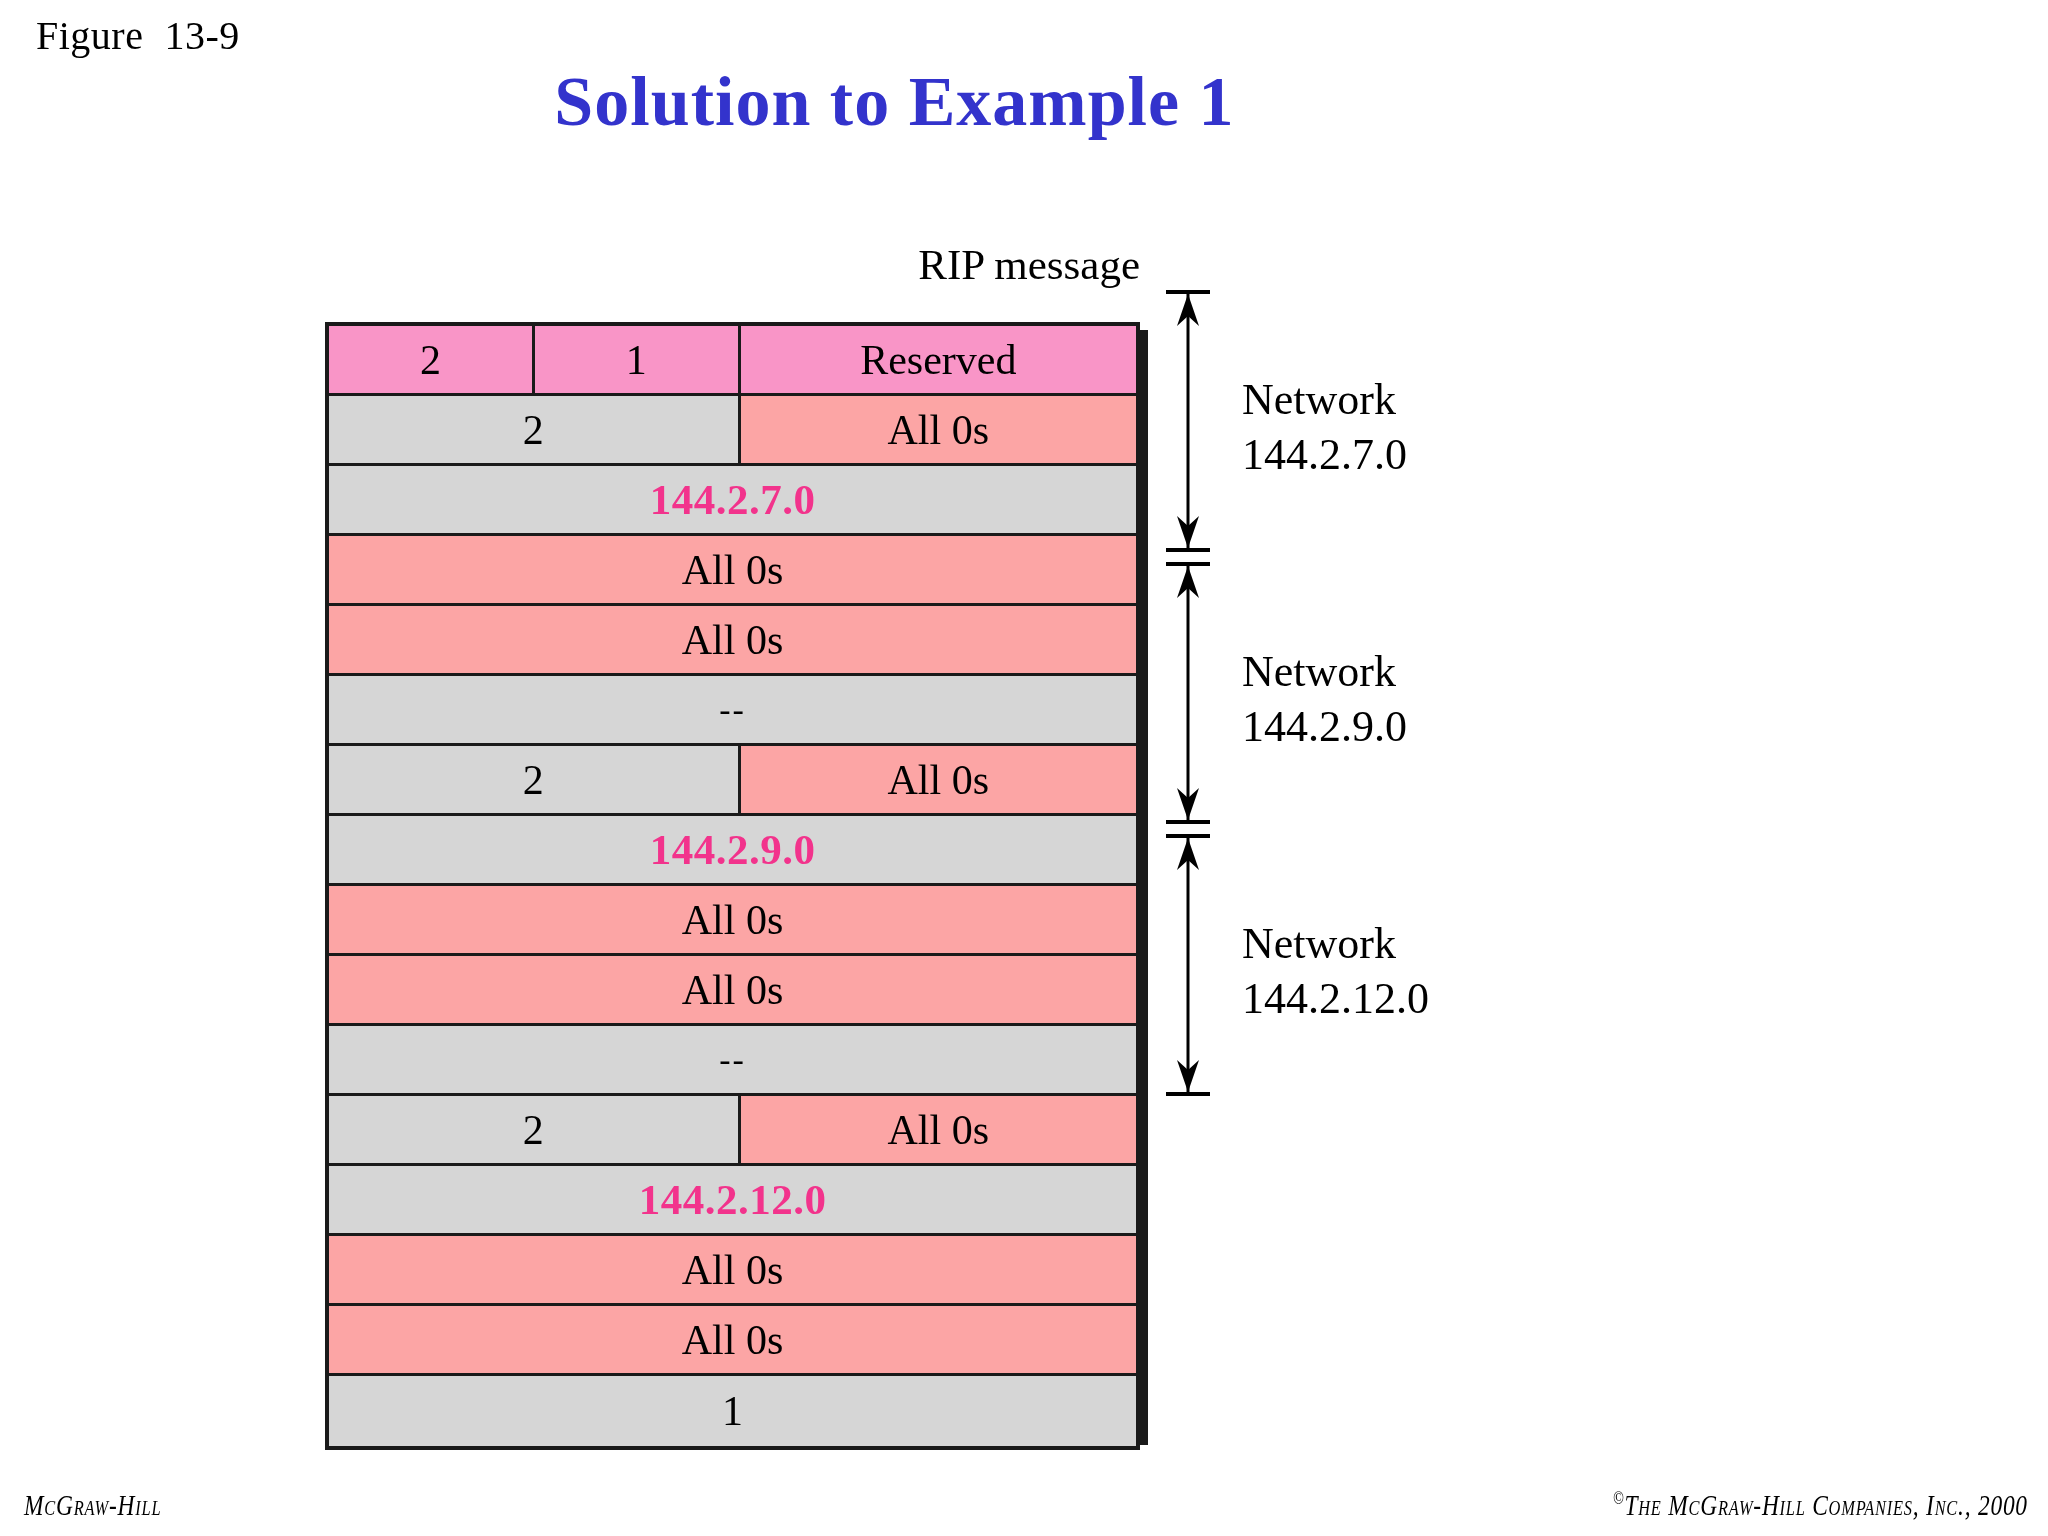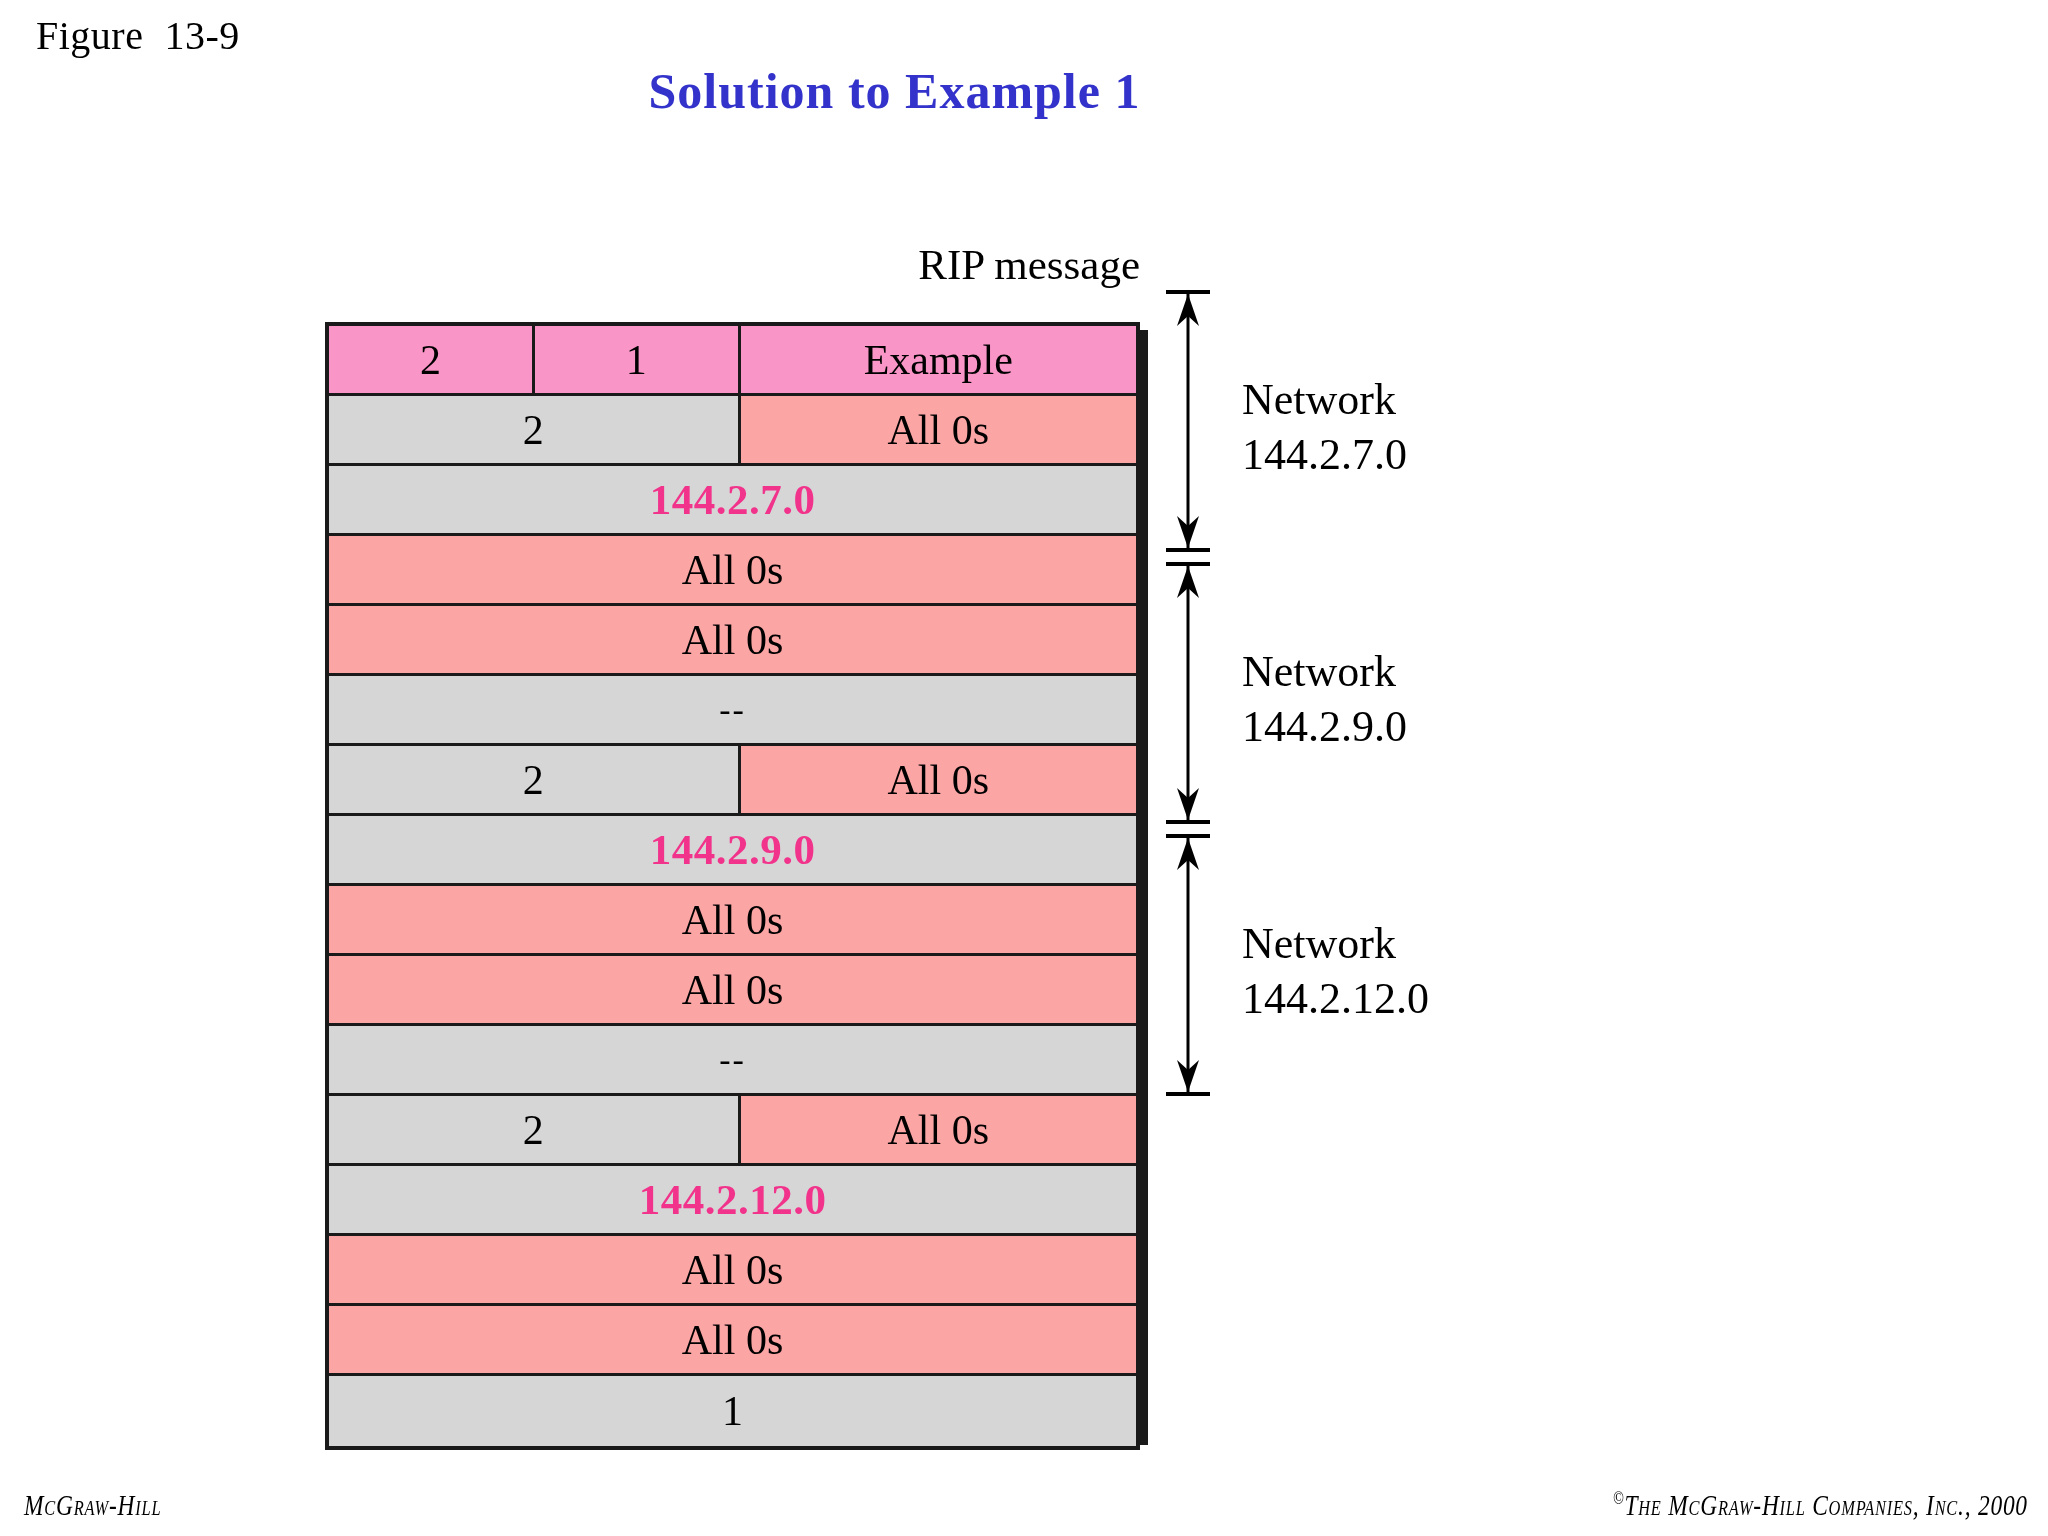--- a/index.html
+++ b/index.html
@@ -27,21 +27,21 @@
     white-space: pre;
   }
 
   
   #page-title {
     position: absolute;
     left: 0;
     top: 62px;
     width: 1789px;
     text-align: center;
-    font-size: 50px;
+    font-size: 70px;
     font-weight: bold;
     color: #3333cc;
     letter-spacing: 1px;
   }
 
   
   #diagram-caption {
     position: absolute;
     left: 325px;
     top: 240px;
@@ -187,21 +187,21 @@
 <div id="packet-table-wrap">
   <div id="packet-table">
       <div class="prow">
         <div class="pcell bg-pink w-col-a bdr-r">
           <span>2</span>
         </div>
         <div class="pcell bg-pink w-col-b bdr-r">
           <span>1</span>
         </div>
         <div class="pcell bg-pink w-col-c">
-          <span>Example</span>
+          <span>Reserved</span>
         </div>
       </div>
       <div class="prow">
         <div class="pcell bg-gray w-half-l bdr-r">
           <span>2</span>
         </div>
         <div class="pcell bg-white w-half-r">
           <span>All 0s</span>
         </div>
       </div>

